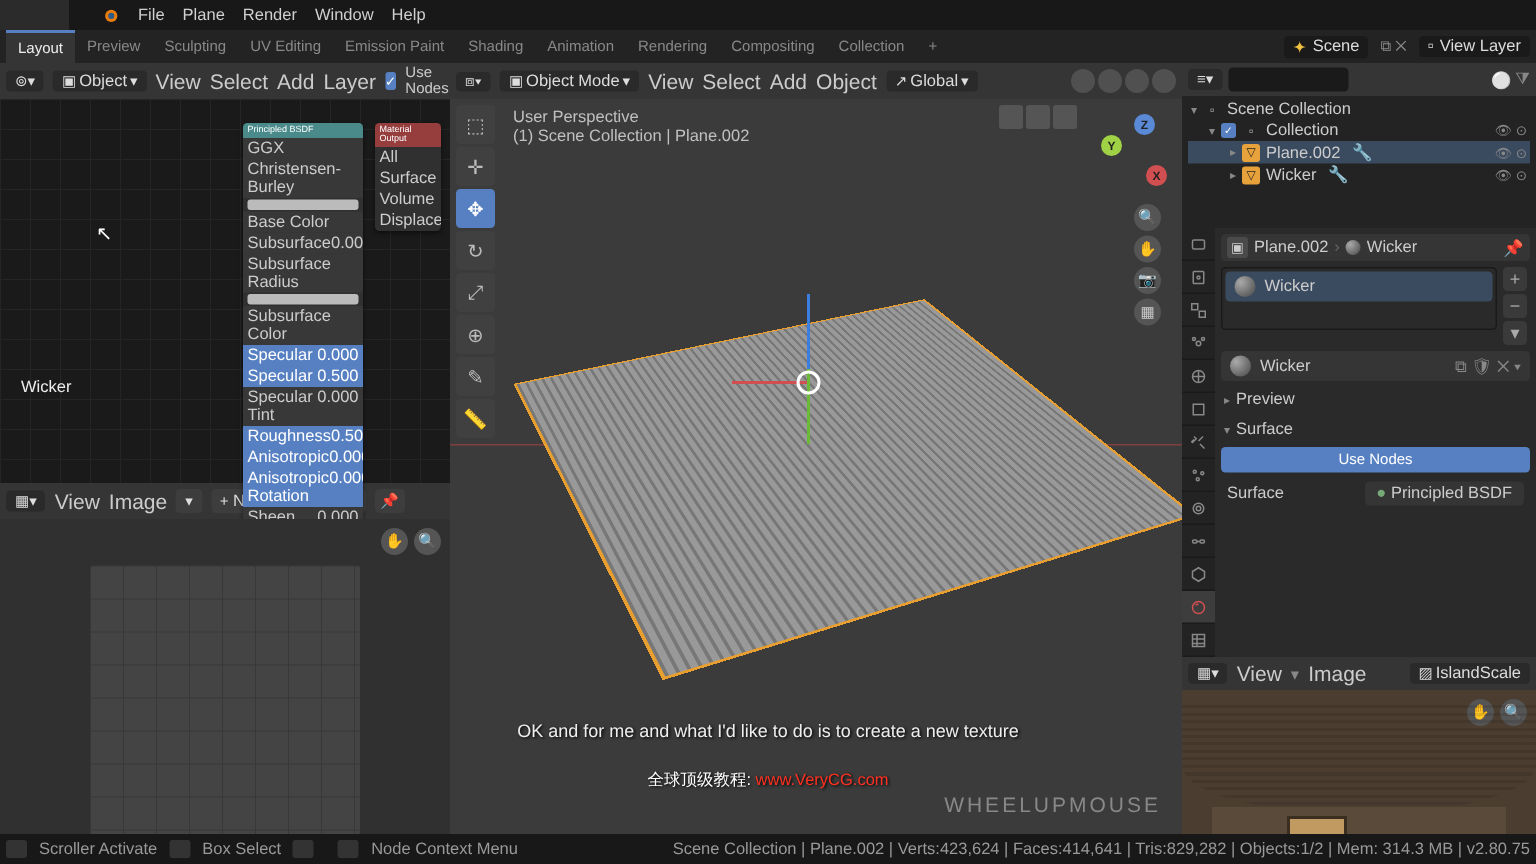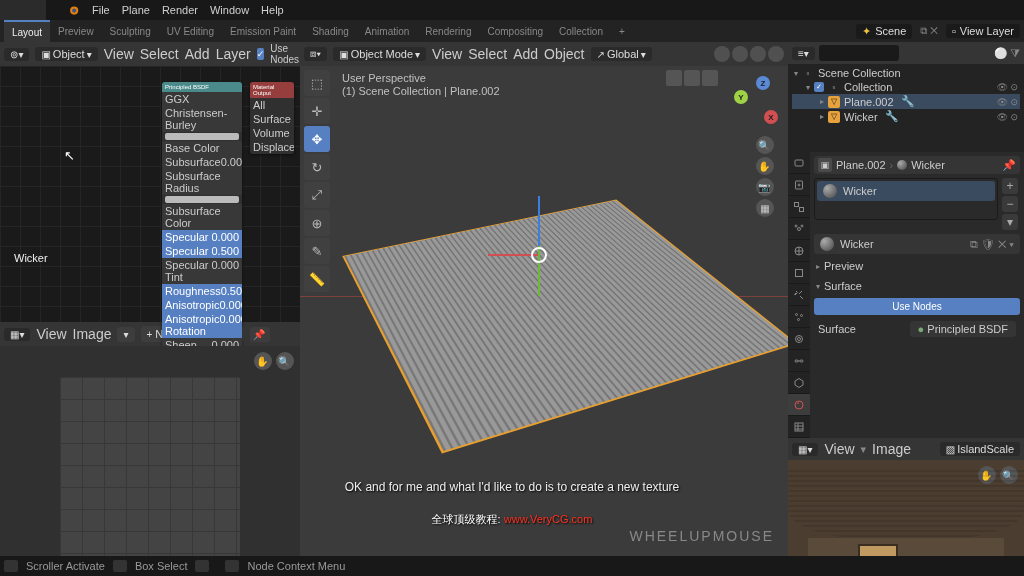--- a/index.html
+++ b/index.html
@@ -558,20 +558,21 @@
 
 <div class="statusbar">
   <span class="sb-icn"></span>
     <span>Scroller Activate</span>
   <span class="sb-icn"></span>
     <span>Box Select</span>
   <span class="sb-icn"></span>
     <span></span>
   <span class="sb-icn"></span>
     <span>Node Context Menu</span>
+  <span class="r">Scene Collection | Plane.002 | Verts:423,624 | Faces:414,641 | Tris:829,282 | Objects:1/2 | Mem: 314.3 MB | v2.80.75</span>
 </div>
 
 <div class="caption">
   <div class="en">OK and for me and what I'd like to do is to create a new texture</div>
   <div class="site"><span class="w">全球顶级教程: </span><span class="r">www.VeryCG.com</span></div>
 </div>
 
 <div class="wheelup">WHEELUPMOUSE</div>
 
 </body></html>

